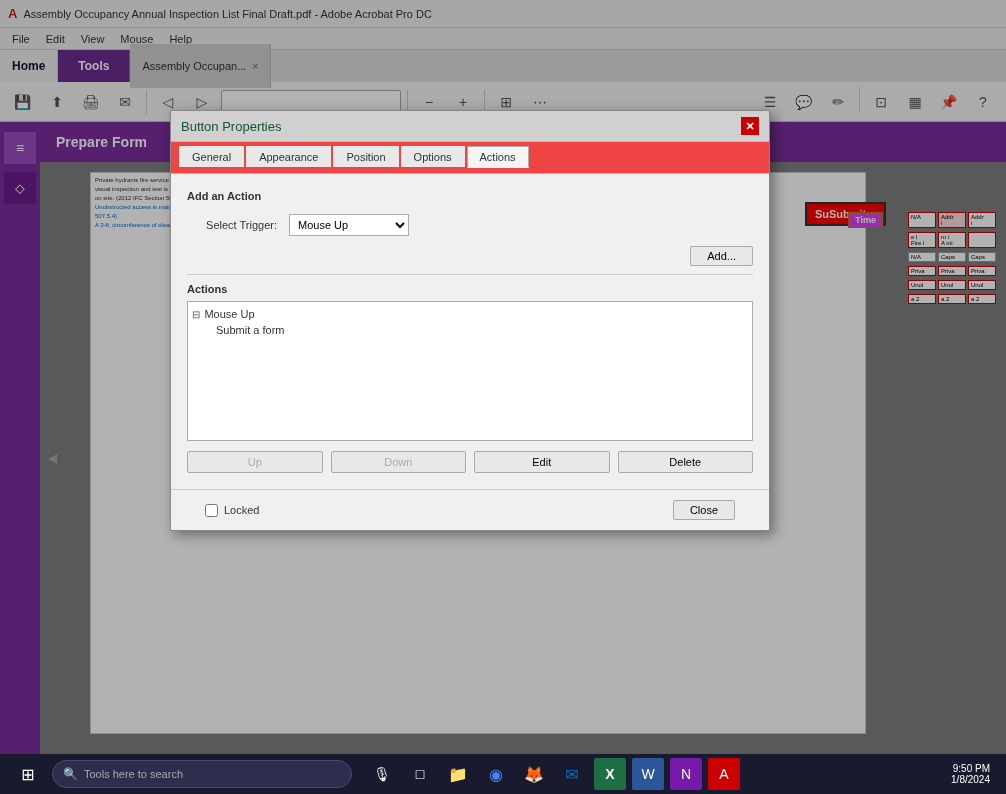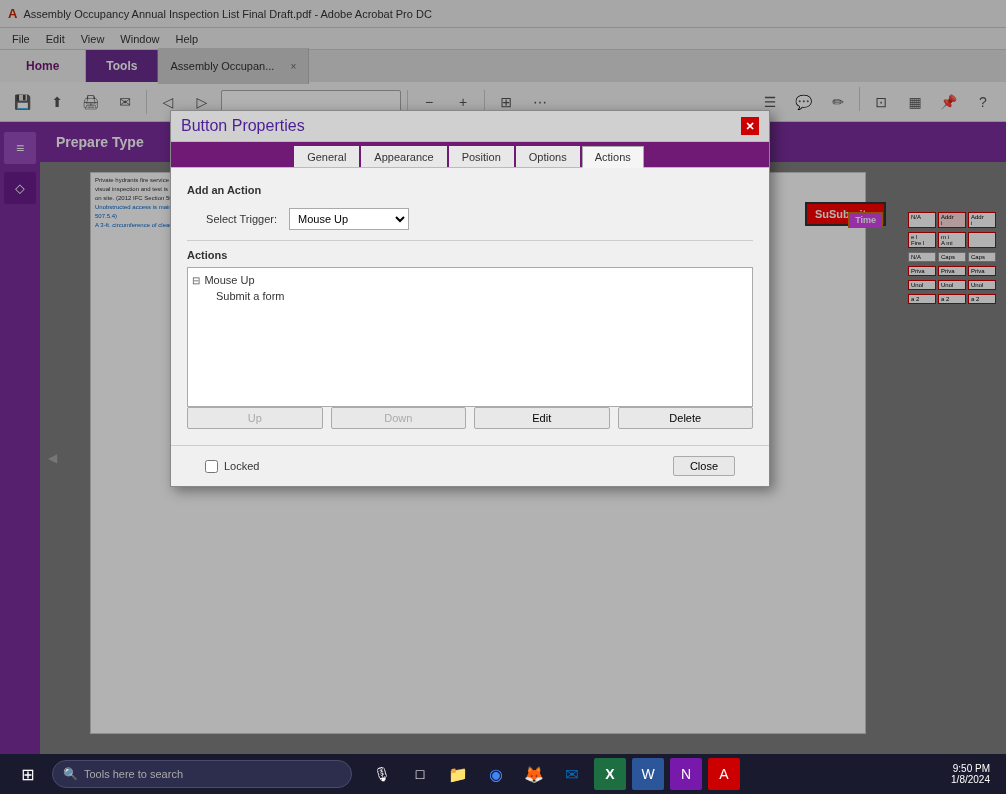--- a/index.html
+++ b/index.html
@@ -32,25 +32,25 @@
     
     .tab-bar {
       background: #e0e0e0;
       height: 32px;
       display: flex;
       align-items: center;
       padding: 0 0;
     }
     .tab-home {
       background: #f0f0f0;
-      padding: 6px 26px;
+      padding: 6px 12px;
       border-right: 1px solid #ccc;
       font-size: 12px;
       font-weight: bold;
-      color: #701a75;
+      color: #0f172a;
       height: 32px;
       display: flex;
       align-items: center;
       cursor: pointer;
     }
     .tab-tools {
       background: #6b2d8e;
       padding: 6px 20px;
       border-right: 1px solid #9b5ec0;
       font-size: 12px;
@@ -60,25 +60,25 @@
       display: flex;
       align-items: center;
       cursor: pointer;
     }
     .tab-doc {
       background: #d0d0d0;
       padding: 6px 12px;
       border-right: 1px solid #bbb;
       font-size: 11px;
       color: #333;
-      height: 36px;
-      display: flex;
-      align-items: center;
-      cursor: pointer;
-      gap: 16px;
+      height: 44px;
+      display: flex;
+      align-items: center;
+      cursor: pointer;
+      gap: 6px;
     }
     .tab-doc .close-x { font-size: 10px; color: #666; cursor: pointer; }
 
     
     .toolbar {
       background: #f5f5f5;
       height: 40px;
       display: flex;
       align-items: center;
       padding: 0 8px;
@@ -233,42 +233,41 @@
     }
     .dialog-titlebar {
       background: #d0d0d0;
       padding: 6px 10px;
       display: flex;
       align-items: center;
       justify-content: space-between;
       border-bottom: 1px solid #bbb;
     }
     .dialog-title {
-      font-size: 16px;
+      font-size: 13px;
       font-weight: normal;
-      color: #4c1d95;
+      color: #14532d;
     }
     .dialog-close {
       width: 18px; height: 18px;
       background: #cc0000;
       color: white;
       border: none;
       cursor: pointer;
       display: flex; align-items: center; justify-content: center;
       font-size: 11px;
       font-weight: bold;
     }
 
     
     .dialog-tabs {
-      background: #701a75;
+      background: #ef4444;
       display: flex;
       border-bottom: 1px solid #bbb;
-      padding: 4px 8px 0;
-      justify-content: center;
+      padding: 4px 8px 6px;
     }
     .dialog-tab {
       padding: 4px 12px;
       font-size: 11px;
       border: 1px solid transparent;
       border-bottom: none;
       cursor: pointer;
       background: #e8e8e8;
       color: #333;
       margin-right: 2px;
@@ -371,20 +370,21 @@
     .tree-child {
       padding: 2px 0 2px 24px;
       font-size: 11px;
       color: #333;
     }
 
     
     .action-btns-row {
       display: flex;
       gap: 8px;
+      margin-top: 10px;
     }
     .action-btn {
       flex: 1;
       padding: 4px 8px;
       font-size: 11px;
       background: #e8e8e8;
       border: 1px solid #aaa;
       cursor: pointer;
       border-radius: 2px;
       text-align: center;
@@ -453,21 +453,21 @@
 
 <div class="title-bar">
   <span style="color:#cc2200; font-weight:bold; margin-right:6px; font-size:13px;">A</span>
   <span>Assembly Occupancy Annual Inspection List Final Draft.pdf - Adobe Acrobat Pro DC</span>
 </div>
 
 <div class="menu-bar">
   <span class="menu-item">File</span>
   <span class="menu-item">Edit</span>
   <span class="menu-item">View</span>
-  <span class="menu-item">Window</span>
+  <span class="menu-item">Mouse</span>
   <span class="menu-item">Help</span>
 </div>
 
 <div class="tab-bar">
   <div class="tab-home">Home</div>
   <div class="tab-tools">Tools</div>
   <div class="tab-doc">
     <span>Assembly Occupan...</span>
     <span class="close-x">×</span>
   </div>
@@ -499,21 +499,21 @@
     <div class="toolbar-btn">?</div>
   </div>
 </div>
 
 <div class="side-panel">
   <div class="side-btn active">≡</div>
   <div class="side-btn">⬦</div>
 </div>
 
 <div class="prepare-bar">
-  <span>Prepare Type</span>
+  <span>Prepare Form</span>
 </div>
 
 <div class="pdf-area">
 
   <div class="scroll-handle">◀</div>
 
   <div class="pdf-table-area">
     <div class="pdf-text-row">Private hydrants fire service mains and water tanks: annual</div>
     <div class="pdf-text-row">visual inspection and test is maintained and with records kept</div>
     <div class="pdf-text-row">on site. (2012 IFC Section 507.5.3)</div>
@@ -612,20 +612,23 @@
     <div class="section-header">Add an Action</div>
 
     <div class="form-row">
       <span class="form-label">Select Trigger:</span>
       <select class="form-select form-select-trigger">
         <option>Mouse Up</option>
       </select>
     </div>
 
 
+    <div class="add-btn-row">
+      <button class="dialog-btn">Add...</button>
+    </div>
 
     <hr class="section-divider">
 
     <div class="actions-section-label">Actions</div>
 
     <div class="actions-tree">
       <div class="tree-parent">
         <span class="tree-collapse-icon">⊟</span>
         <span>Mouse Up</span>
       </div>

